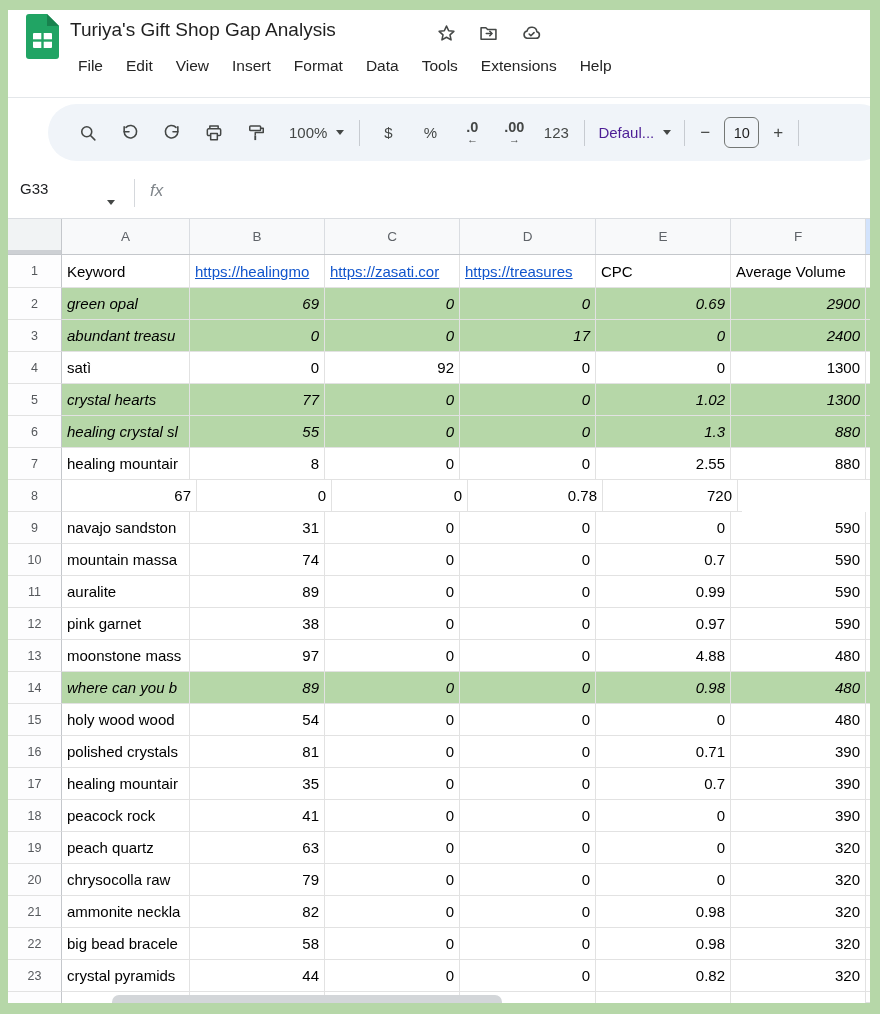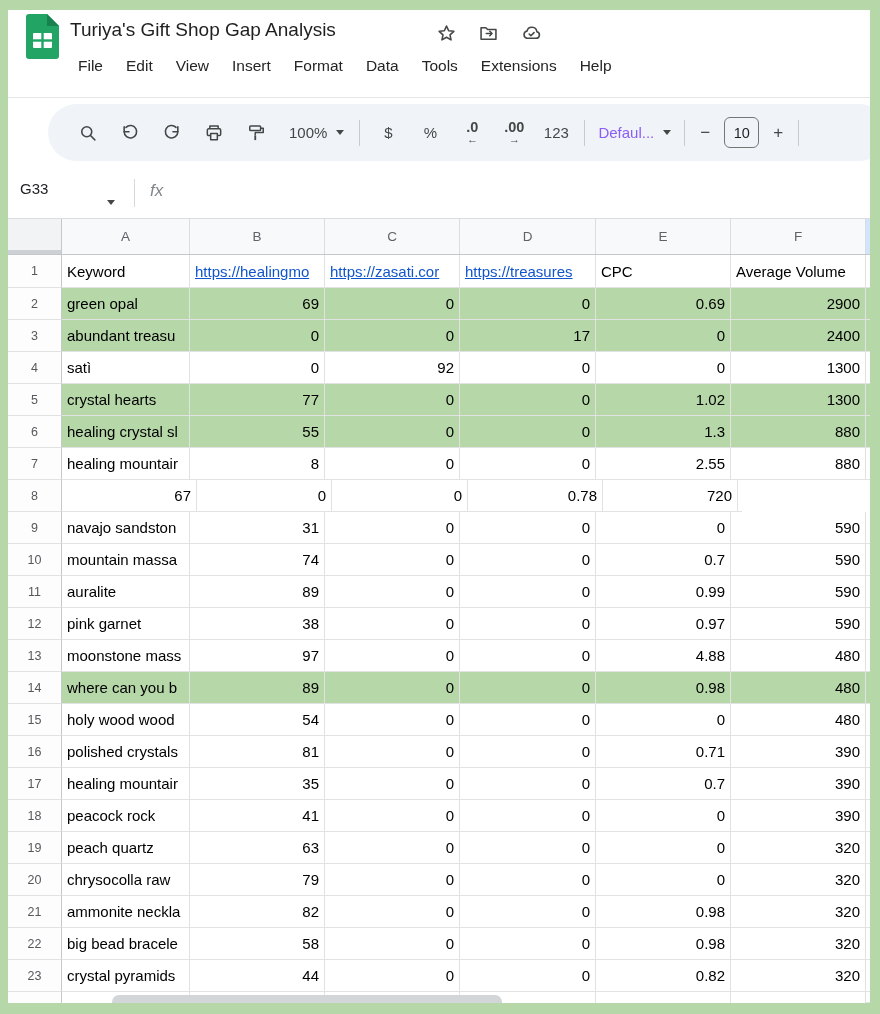--- a/index.html
+++ b/index.html
@@ -50,21 +50,21 @@
   .tb-divider { width: 1px; height: 26px; background: #c7cbd1; margin: 0 7px; flex: none; }
   .caret {
     width: 0; height: 0; border-left: 4.5px solid transparent;
     border-right: 4.5px solid transparent; border-top: 5px solid #444746;
     display: inline-block; margin-left: 9px;
   }
   .zoomctl { display: flex; align-items: center; padding: 0 8px 0 12px; cursor: pointer; font-size: 15px; flex: none; }
   .decbtn { display: flex; flex-direction: column; align-items: center; line-height: 1; cursor: pointer; }
   .decbtn .main { font-size: 14.5px; font-weight: bold; }
   .decbtn .arrow { font-size: 11px; margin-top: -1px; }
-  .fontctl { display: flex; align-items: center; padding: 0 6px; font-size: 15px; color: #8b5cf6; cursor: pointer; flex: none; justify-content: center; }
+  .fontctl { display: flex; align-items: center; padding: 0 6px; font-size: 15px; color: #4c1d95; cursor: pointer; flex: none; justify-content: center; }
   .sizebox {
     width: 35px; height: 31px; border: 1px solid #747775; border-radius: 6px;
     display: flex; align-items: center; justify-content: center;
     font-size: 14.5px; color: #1f1f1f; margin: 0 6px; cursor: text; flex: none;
   }
   .szbtn { width: 26px; text-align: center; font-size: 17px; cursor: pointer; flex: none; }
   
   .formulabar { position: absolute; left: 0; top: 158px; width: 100%; height: 50px; background: #fff; }
   .namebox {
     position: absolute; left: 12px; top: 12px; width: 80px; font-size: 15px; color: #202124;
@@ -103,21 +103,21 @@
   .rowhead {
     justify-content: center; font-size: 12.5px; color: #55585c;
     background: #fdfdfe; border-right: 1px solid #c4c7cb; cursor: pointer;
   }
   .c-rh { width: 54px; } .c-a { width: 128px; } .c-b { width: 135px; }
   .c-c { width: 135px; } .c-d { width: 136px; } .c-e { width: 135px; } .c-f { width: 135px; }
   .sliver { width: 4px; height: 100%; background: #fff; border-bottom: 1px solid #e2e2e2; }
   .tleft { padding-left: 5px; justify-content: flex-start; }
   .tright { padding-right: 5px; justify-content: flex-end; }
   .link { color: var(--link-blue, #1155cc); text-decoration: underline; cursor: pointer; }
-  .row.hl .cell:not(.rowhead), .row.hl .sliver { background: var(--highlight-green, #b6d7a8); }
+  .row.hl .cell:not(.rowhead), .row.hl .sliver { background: var(--highlight-green, #b6d7a8); font-style: italic; }
   .partialrow { display: flex; height: 11px; }
   .partialrow .cell, .partialrow .rowhead { border-bottom: none; }
   
   .hscrollbar {
     position: absolute; left: 104px; top: 985px; width: 390px; height: 14px;
     background: #d3d6d9; border-radius: 7px; cursor: grab;
   }
 </style>
 </head>
 <body>

